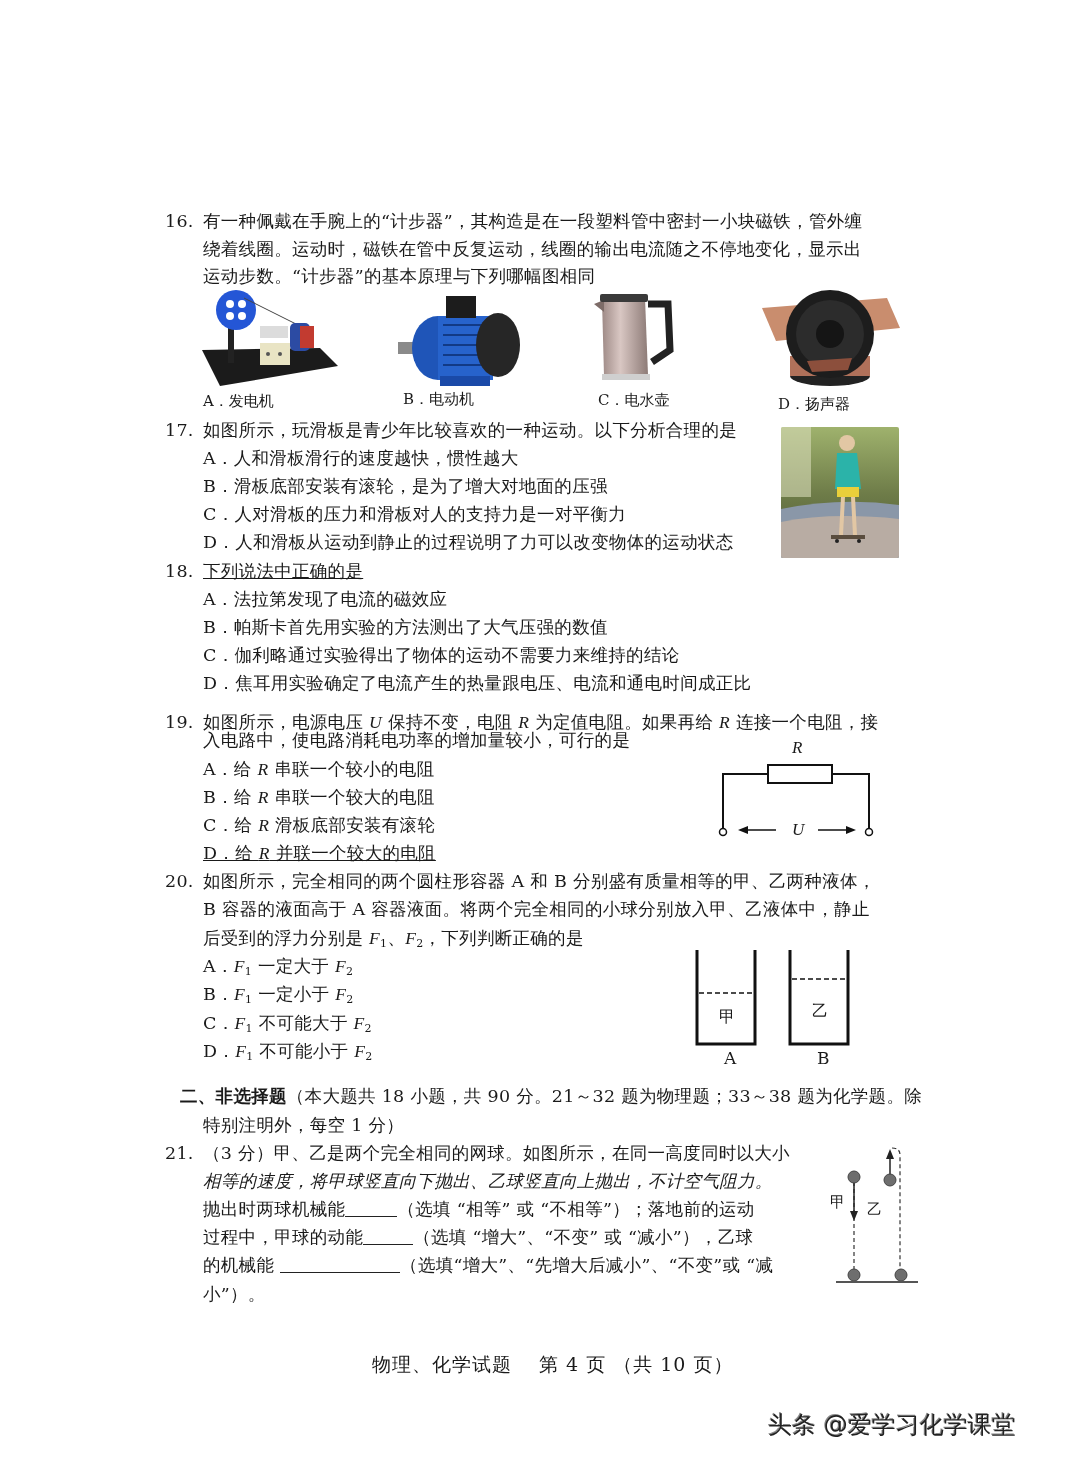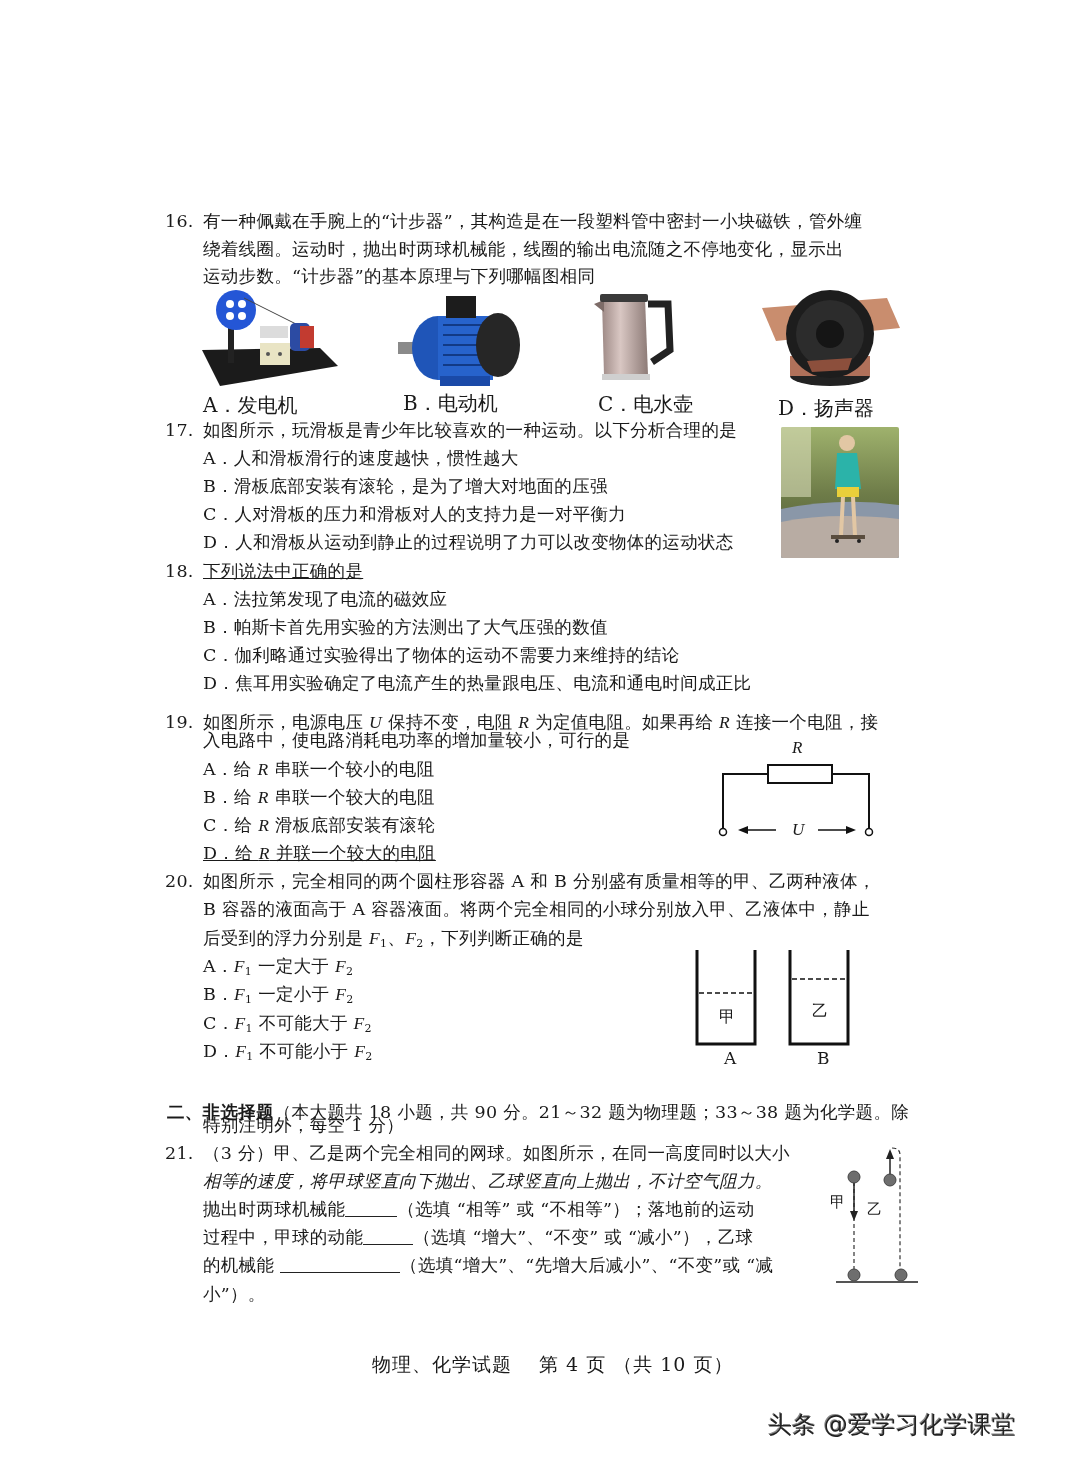--- a/index.html
+++ b/index.html
@@ -5,35 +5,35 @@
   html, body { margin:0; padding:0; background:#ffffff; }
   body { width:1070px; height:1461px; position:relative; overflow:hidden;
          font-family:"DejaVu Serif","Liberation Serif",serif; color:#1a1a1a; }
   .abs { position:absolute; }
   .line { position:absolute; font-size:17.5px; line-height:28px; white-space:nowrap; letter-spacing:0.3px; }
   .qnum { display:inline-block; width:38px; }
   .ind { left:203px; }
   .it { font-style:italic; font-family:"Liberation Serif","DejaVu Serif",serif; }
   sub { font-size:11px; vertical-align:-3px; }
   .blank { display:inline-block; border-bottom:1px solid #222; height:20px; vertical-align:-2px; }
-  .cap { position:absolute; font-size:20px; white-space:nowrap; }
+  .cap { position:absolute; font-size:15px; white-space:nowrap; }
   .photo { position:absolute; border-radius:2px; overflow:hidden; }
   .footer { position:absolute; left:372px; top:1352px; font-size:19px; white-space:nowrap; letter-spacing:1px; }
   .watermark { position:absolute; left:768px; top:1409px; font-family:"DejaVu Sans","Liberation Sans",sans-serif;
                font-size:24px; color:#222; text-shadow:1px 1px 0 #fff, -1px -1px 0 #888; white-space:nowrap; }
   .bold { font-weight:bold; font-family:"DejaVu Sans","Liberation Sans",sans-serif; }
 </style>
 </head>
 <body>
 
 <div>
   <div class="line" style="left:165px;top:207px;">
     <span class="qnum">16.</span><span>有一种佩戴在手腕上的“计步器”，其构造是在一段塑料管中密封一小块磁铁，管外缠</span>
   </div>
-  <div class="line ind" style="top:235px;">绕着线圈。运动时，抛出时两球机械能，线圈的输出电流随之不停地变化，显示出</div>
+  <div class="line ind" style="top:235px;">绕着线圈。运动时，磁铁在管中反复运动，线圈的输出电流随之不停地变化，显示出</div>
   <div class="line ind" style="top:262px;">运动步数。“计步器”的基本原理与下列哪幅图相同</div>
 
   <div class="photo" style="left:200px;top:288px;width:140px;height:100px;">
     <svg width="140" height="100" viewBox="0 0 140 100">
       <polygon points="2,62 120,60 138,78 20,98" fill="#1b1b1b"></polygon>
       <rect x="60" y="55" width="30" height="22" fill="#e9e4c4"></rect>
       <circle cx="68" cy="66" r="2" fill="#555"></circle>
         <circle cx="80" cy="66" r="2" fill="#555"></circle>
       <rect x="28" y="30" width="6" height="45" fill="#222"></rect>
       <circle cx="36" cy="22" r="20" fill="#2456d6"></circle>
@@ -190,21 +190,21 @@
       <line x1="102" y1="31" x2="156" y2="31" stroke="#111" stroke-width="1.5" stroke-dasharray="5,3"></line>
     </svg>
     <span class="abs" style="left:29px;top:59px;font-size:16px;">甲</span>
     <span class="abs" style="left:122px;top:53px;font-size:16px;">乙</span>
     <span class="abs" style="left:34px;top:100px;font-size:17px;">A</span>
     <span class="abs" style="left:127px;top:100px;font-size:17px;">B</span>
   </div>
 </div>
 
 <div>
-  <div class="line" style="left:167px;top:1082px;margin-top:16px;">
+  <div class="line" style="left:180px;top:1082px;">
     <span class="bold">二、非选择题</span><span>（本大题共 18 小题，共 90 分。21～32 题为物理题；33～38 题为化学题。除</span>
   </div>
   <div class="line ind" style="top:1111px;">特别注明外，每空 1 分）</div>
 </div>
 
 <div>
   <div class="line" style="left:165px;top:1139px;">
     <span class="qnum">21.</span><span>（3 分）甲、乙是两个完全相同的网球。如图所示，在同一高度同时以大小</span>
   </div>
   <div class="line ind" style="top:1167px;font-style:italic;">相等的速度，将甲球竖直向下抛出、乙球竖直向上抛出，不计空气阻力。</div>

